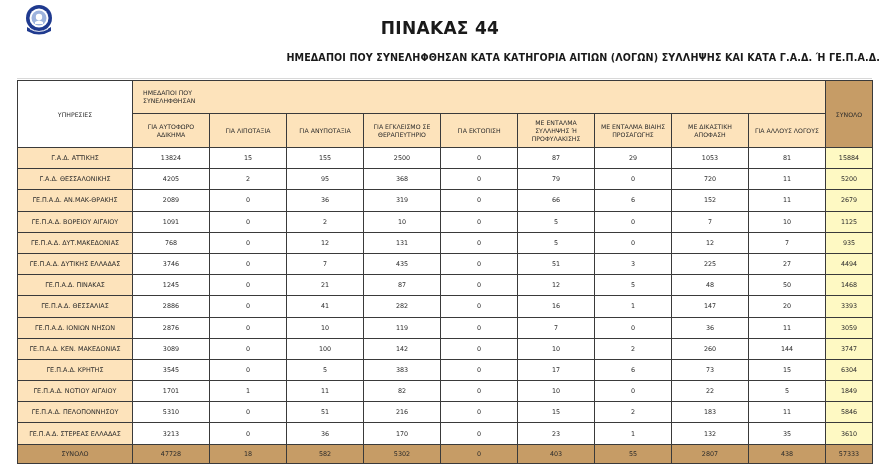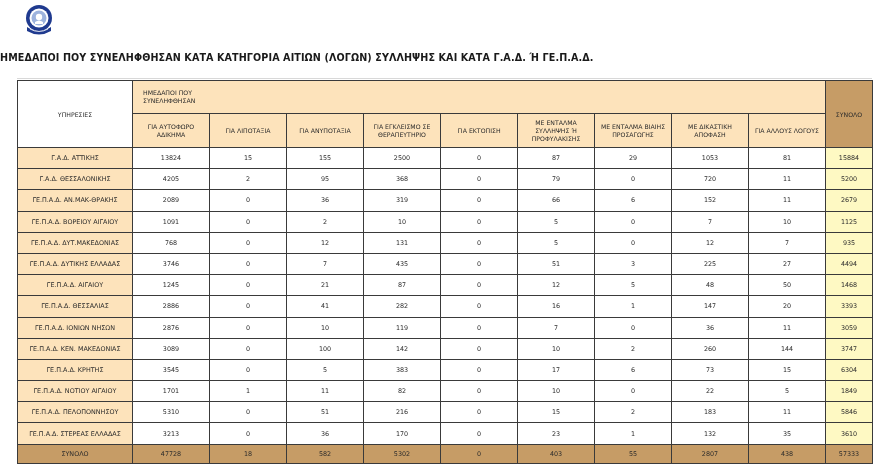--- a/index.html
+++ b/index.html
@@ -32,21 +32,21 @@
       font-size: 17px;
       font-weight: bold;
       color: #1a1a1a;
       letter-spacing: 0.3px;
     }
     .subtitle {
       position: absolute;
       left: 0;
       width: 880px;
       top: 52px;
-      text-align: left;
+      text-align: right;
       font-size: 9.6px;
       font-weight: bold;
       color: #1a1a1a;
       letter-spacing: 0.1px;
       white-space: nowrap;
     }
     .rule {
       position: absolute;
       left: 17px;
       top: 78px;
@@ -96,20 +96,21 @@
   <svg class="logo" viewBox="0 0 34 34">
     <circle cx="17" cy="15" r="13" fill="#1f3a8f"></circle>
     <circle cx="17" cy="15" r="9.5" fill="#ffffff"></circle>
     <circle cx="17" cy="15" r="7.5" fill="#9db3dd"></circle>
     <circle cx="17" cy="14" r="3.2" fill="#ffffff"></circle>
     <path d="M13 19 Q17 16 21 19 L21 21 L13 21 Z" fill="#ffffff"></path>
     <path d="M5 24 Q17 32 29 24 L29 28 Q17 35 5 28 Z" fill="#1f3a8f"></path>
     <path d="M8 26 Q17 31 26 26" stroke="#ffffff" stroke-width="0.8" fill="none"></path>
   </svg>
 
+  <div class="title">ΠΙΝΑΚΑΣ 44</div>
   <div class="subtitle">ΗΜΕΔΑΠΟΙ ΠΟΥ ΣΥΝΕΛΗΦΘΗΣΑΝ ΚΑΤΑ ΚΑΤΗΓΟΡΙΑ ΑΙΤΙΩΝ (ΛΟΓΩΝ) ΣΥΛΛΗΨΗΣ ΚΑΙ ΚΑΤΑ Γ.Α.Δ. Ή ΓΕ.Π.Α.Δ.</div>
   <div class="rule"></div>
 
   <table class="stats">
     <colgroup>
       <col style="width:115px">
       <col style="width:77px">
       <col style="width:77px">
       <col style="width:77px">
       <col style="width:77px">
@@ -211,21 +212,21 @@
         <td class="c-val">7</td>
         <td class="c-val">435</td>
         <td class="c-val">0</td>
         <td class="c-val">51</td>
         <td class="c-val">3</td>
         <td class="c-val">225</td>
         <td class="c-val">27</td>
         <td class="c-rowtotal">4494</td>
       </tr>
       <tr class="data">
-        <td class="c-rowlabel">ΓΕ.Π.Α.Δ. ΑΙΓΑΙΟΥ</td>
+        <td class="c-rowlabel">ΓΕ.Π.Α.Δ. ΠΙΝΑΚΑΣ</td>
         <td class="c-val">1245</td>
         <td class="c-val">0</td>
         <td class="c-val">21</td>
         <td class="c-val">87</td>
         <td class="c-val">0</td>
         <td class="c-val">12</td>
         <td class="c-val">5</td>
         <td class="c-val">48</td>
         <td class="c-val">50</td>
         <td class="c-rowtotal">1468</td>

